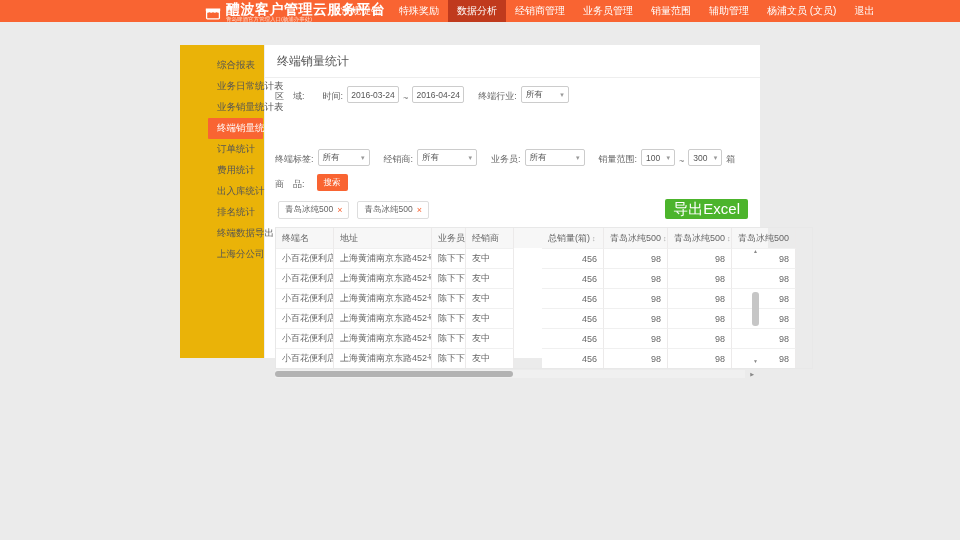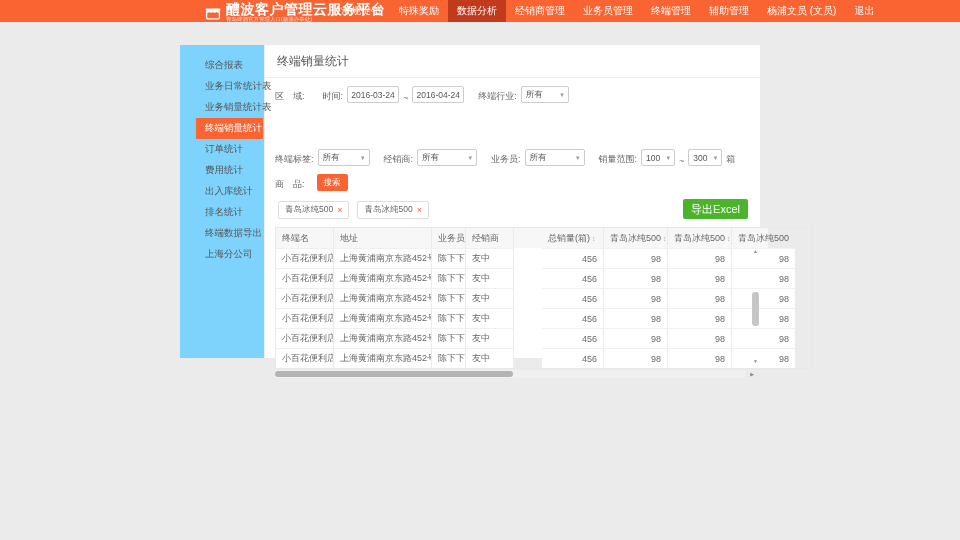--- a/index.html
+++ b/index.html
@@ -27,21 +27,21 @@
     padding:8px 9px; cursor:pointer; white-space:nowrap;
   }
   .topnav .nav-item.active { background:#c03a1d; }
   
   .window {
     position:absolute; left:180px; top:45px; width:580px; height:313px;
     background:#fff;
   }
   .sidebar {
     position:absolute; left:0; top:0; width:85px; height:313px;
-    border-right:1px solid #eee; padding-top:10px; background:#7dd3fc;
+    border-right:1px solid #eee; padding-top:10px; background:#eab308;padding-left:12px;
   }
   .side-item {
     font-size:9.5px; color:#555; padding:4px 0 4px 25px; cursor:pointer; white-space:nowrap;
   }
   .side-item.active {
     background:#f96432; color:#fff; margin-left:16px; margin-right:1px;
     padding-left:9px; border-radius:1px;
   }
   .content { position:absolute; left:85px; top:0; width:495px; height:313px; }
   .page-title {
@@ -73,21 +73,21 @@
   }
   .tags-row { display:flex; align-items:center; margin:2px 0 6px 0; position:relative; height:22px; }
   .tag {
     border:1px solid #ddd; border-radius:2px; background:#fff; height:18px;
     display:inline-flex; align-items:center; padding:0 6px; font-size:8.5px;
     color:#666; margin-right:5px; margin-left:3px;
   }
   .tag .x { color:#f96432; margin-left:4px; cursor:pointer; font-size:9px; }
   .export-btn {
     position:absolute; right:2px; top:0; background:#4cb42c; color:#fff;
-    border:none; border-radius:2px; height:20px; padding:0 8px; font-size:11px; cursor:pointer;
+    border:none; border-radius:2px; height:20px; padding:0 8px; font-size:15px; cursor:pointer;
   }
   
   .table-zone { position:relative; margin:2px 10px 0 10px; }
   .table-clip { width:538px; overflow:hidden; border:1px solid #e8e8e8; }
   .tbl { width:492px; }
   .tr { display:flex; }
   .th-row { background:#f7f7f7; }
   .cell {
     font-size:9px; color:#666; padding:0 6px; height:20px;
     display:flex; align-items:center; border-right:1px solid #eceaea;
@@ -126,21 +126,21 @@
       <span class="logo-title">醴波客户管理云服务平台</span>
       <span class="logo-sub">青岛啤酒官方管理入口(杨浦办事处)</span>
     </div>
   </div>
   <div class="topnav">
     <span class="nav-item">常规促销</span>
     <span class="nav-item">特殊奖励</span>
     <span class="nav-item active">数据分析</span>
     <span class="nav-item">经销商管理</span>
     <span class="nav-item">业务员管理</span>
-    <span class="nav-item">终端管理</span>
+    <span class="nav-item">销量范围</span>
     <span class="nav-item">辅助管理</span>
     <span class="nav-item">杨浦文员 (文员)</span>
     <span class="nav-item">退出</span>
   </div>
 </div>
 
 <div class="window">
 
   <div class="sidebar">
     <div class="side-item">综合报表</div>

